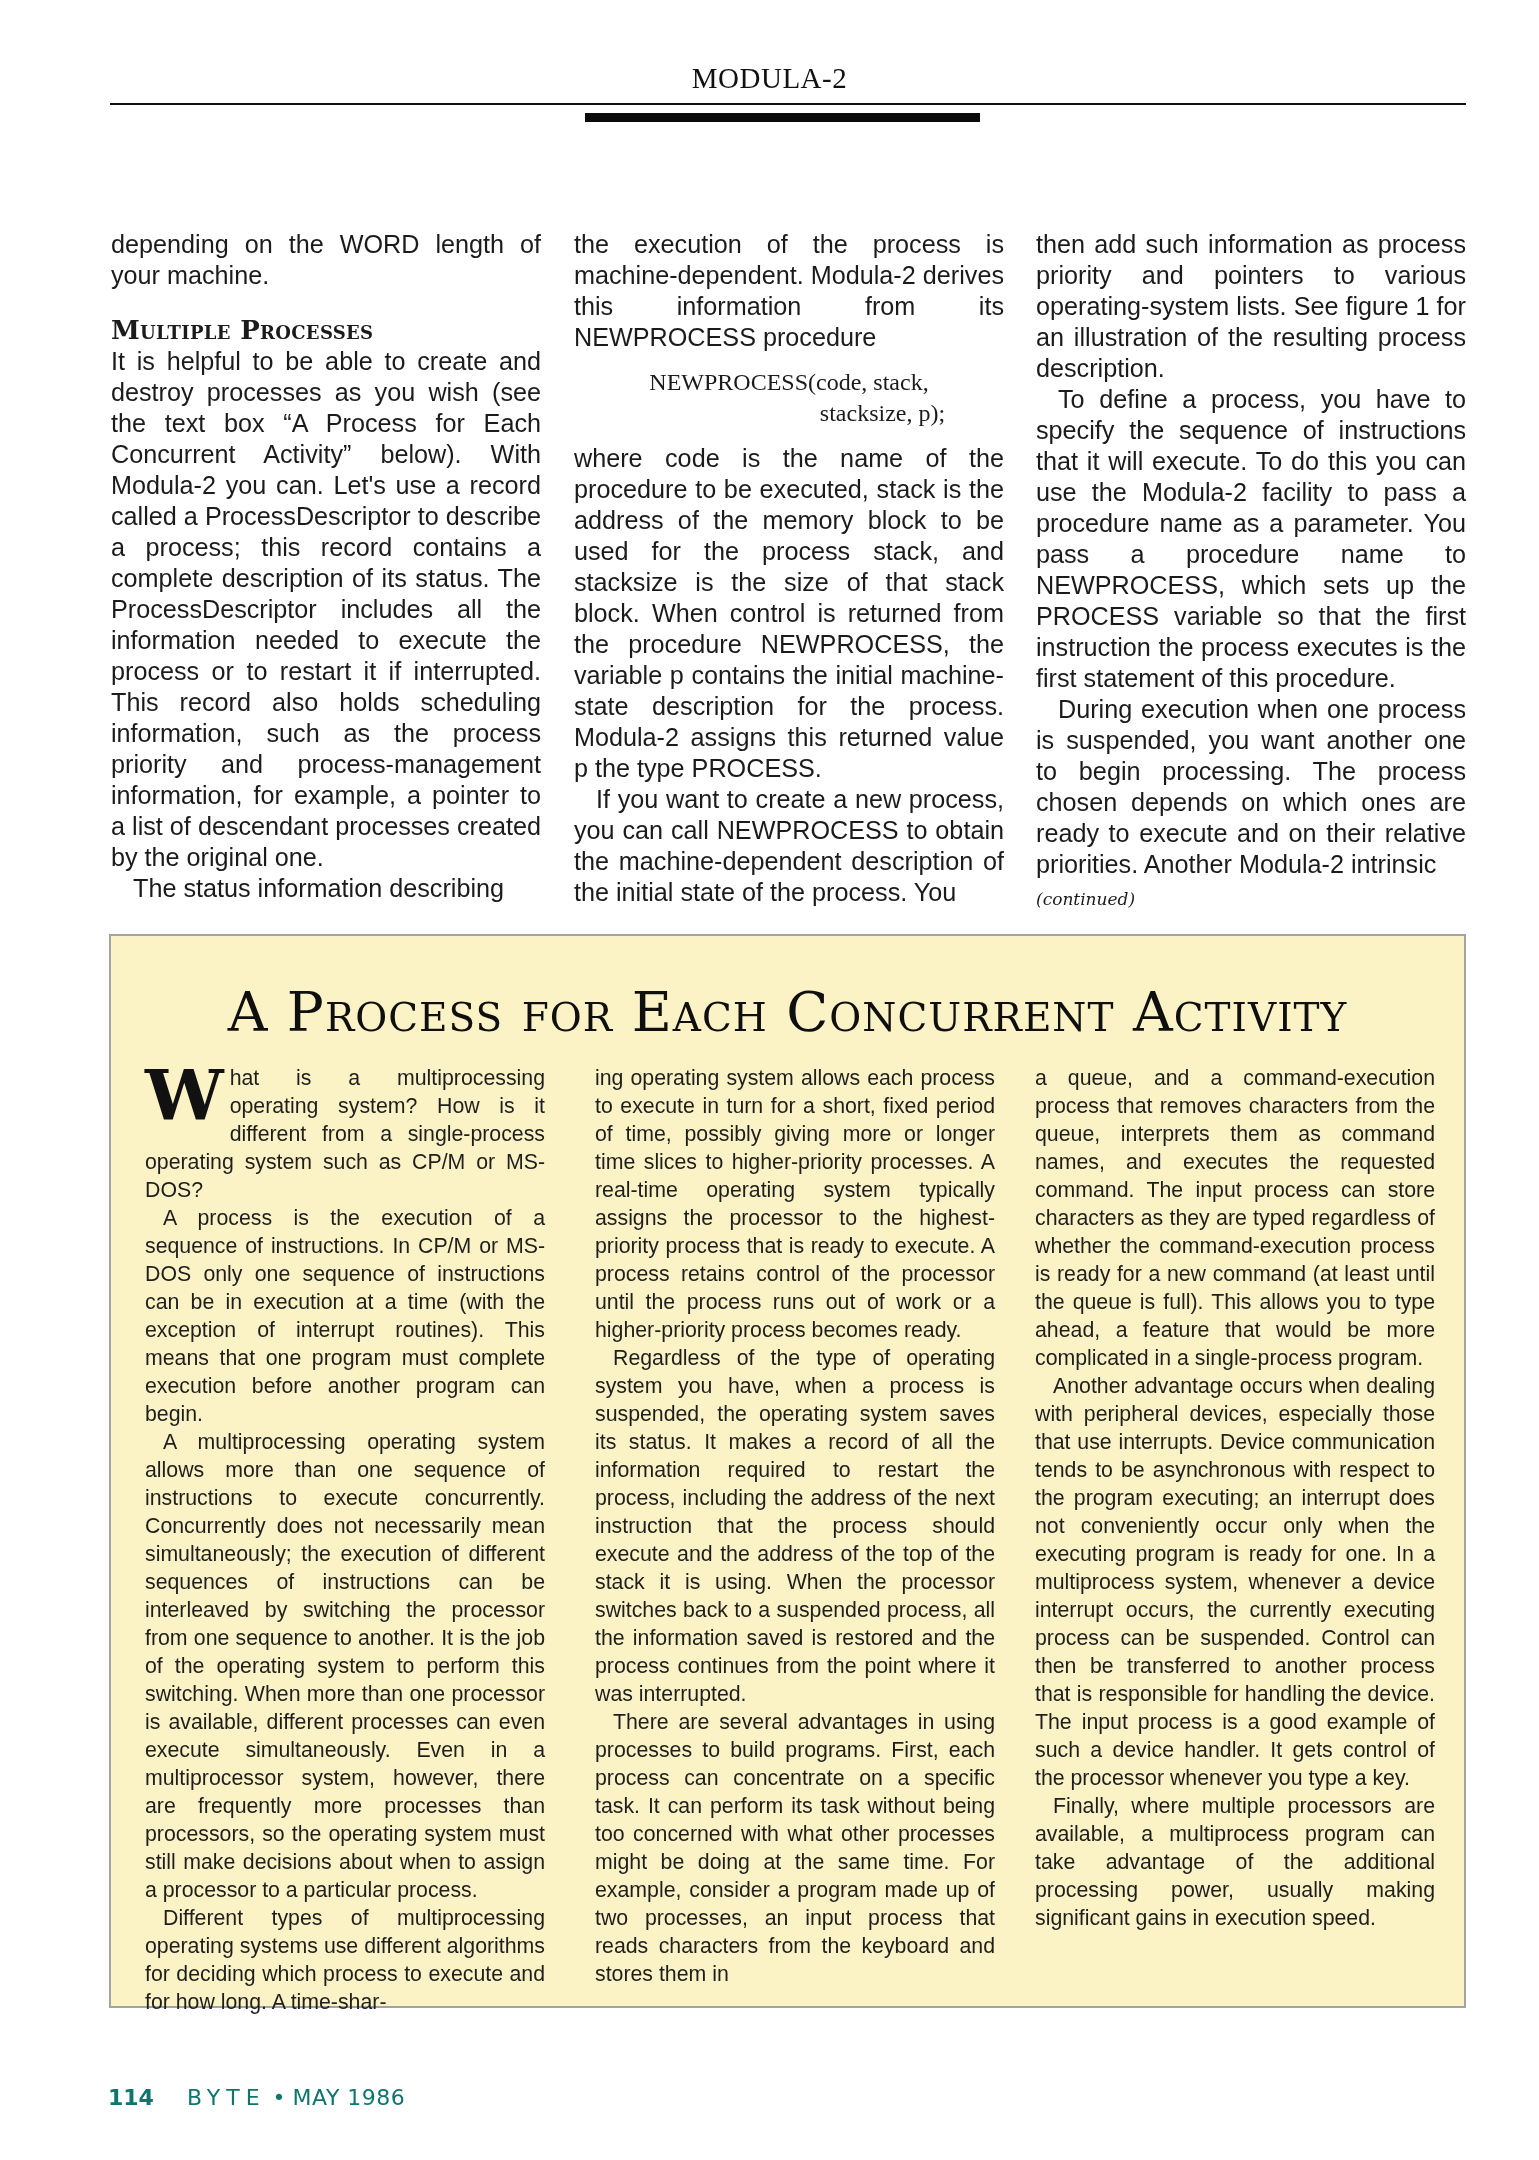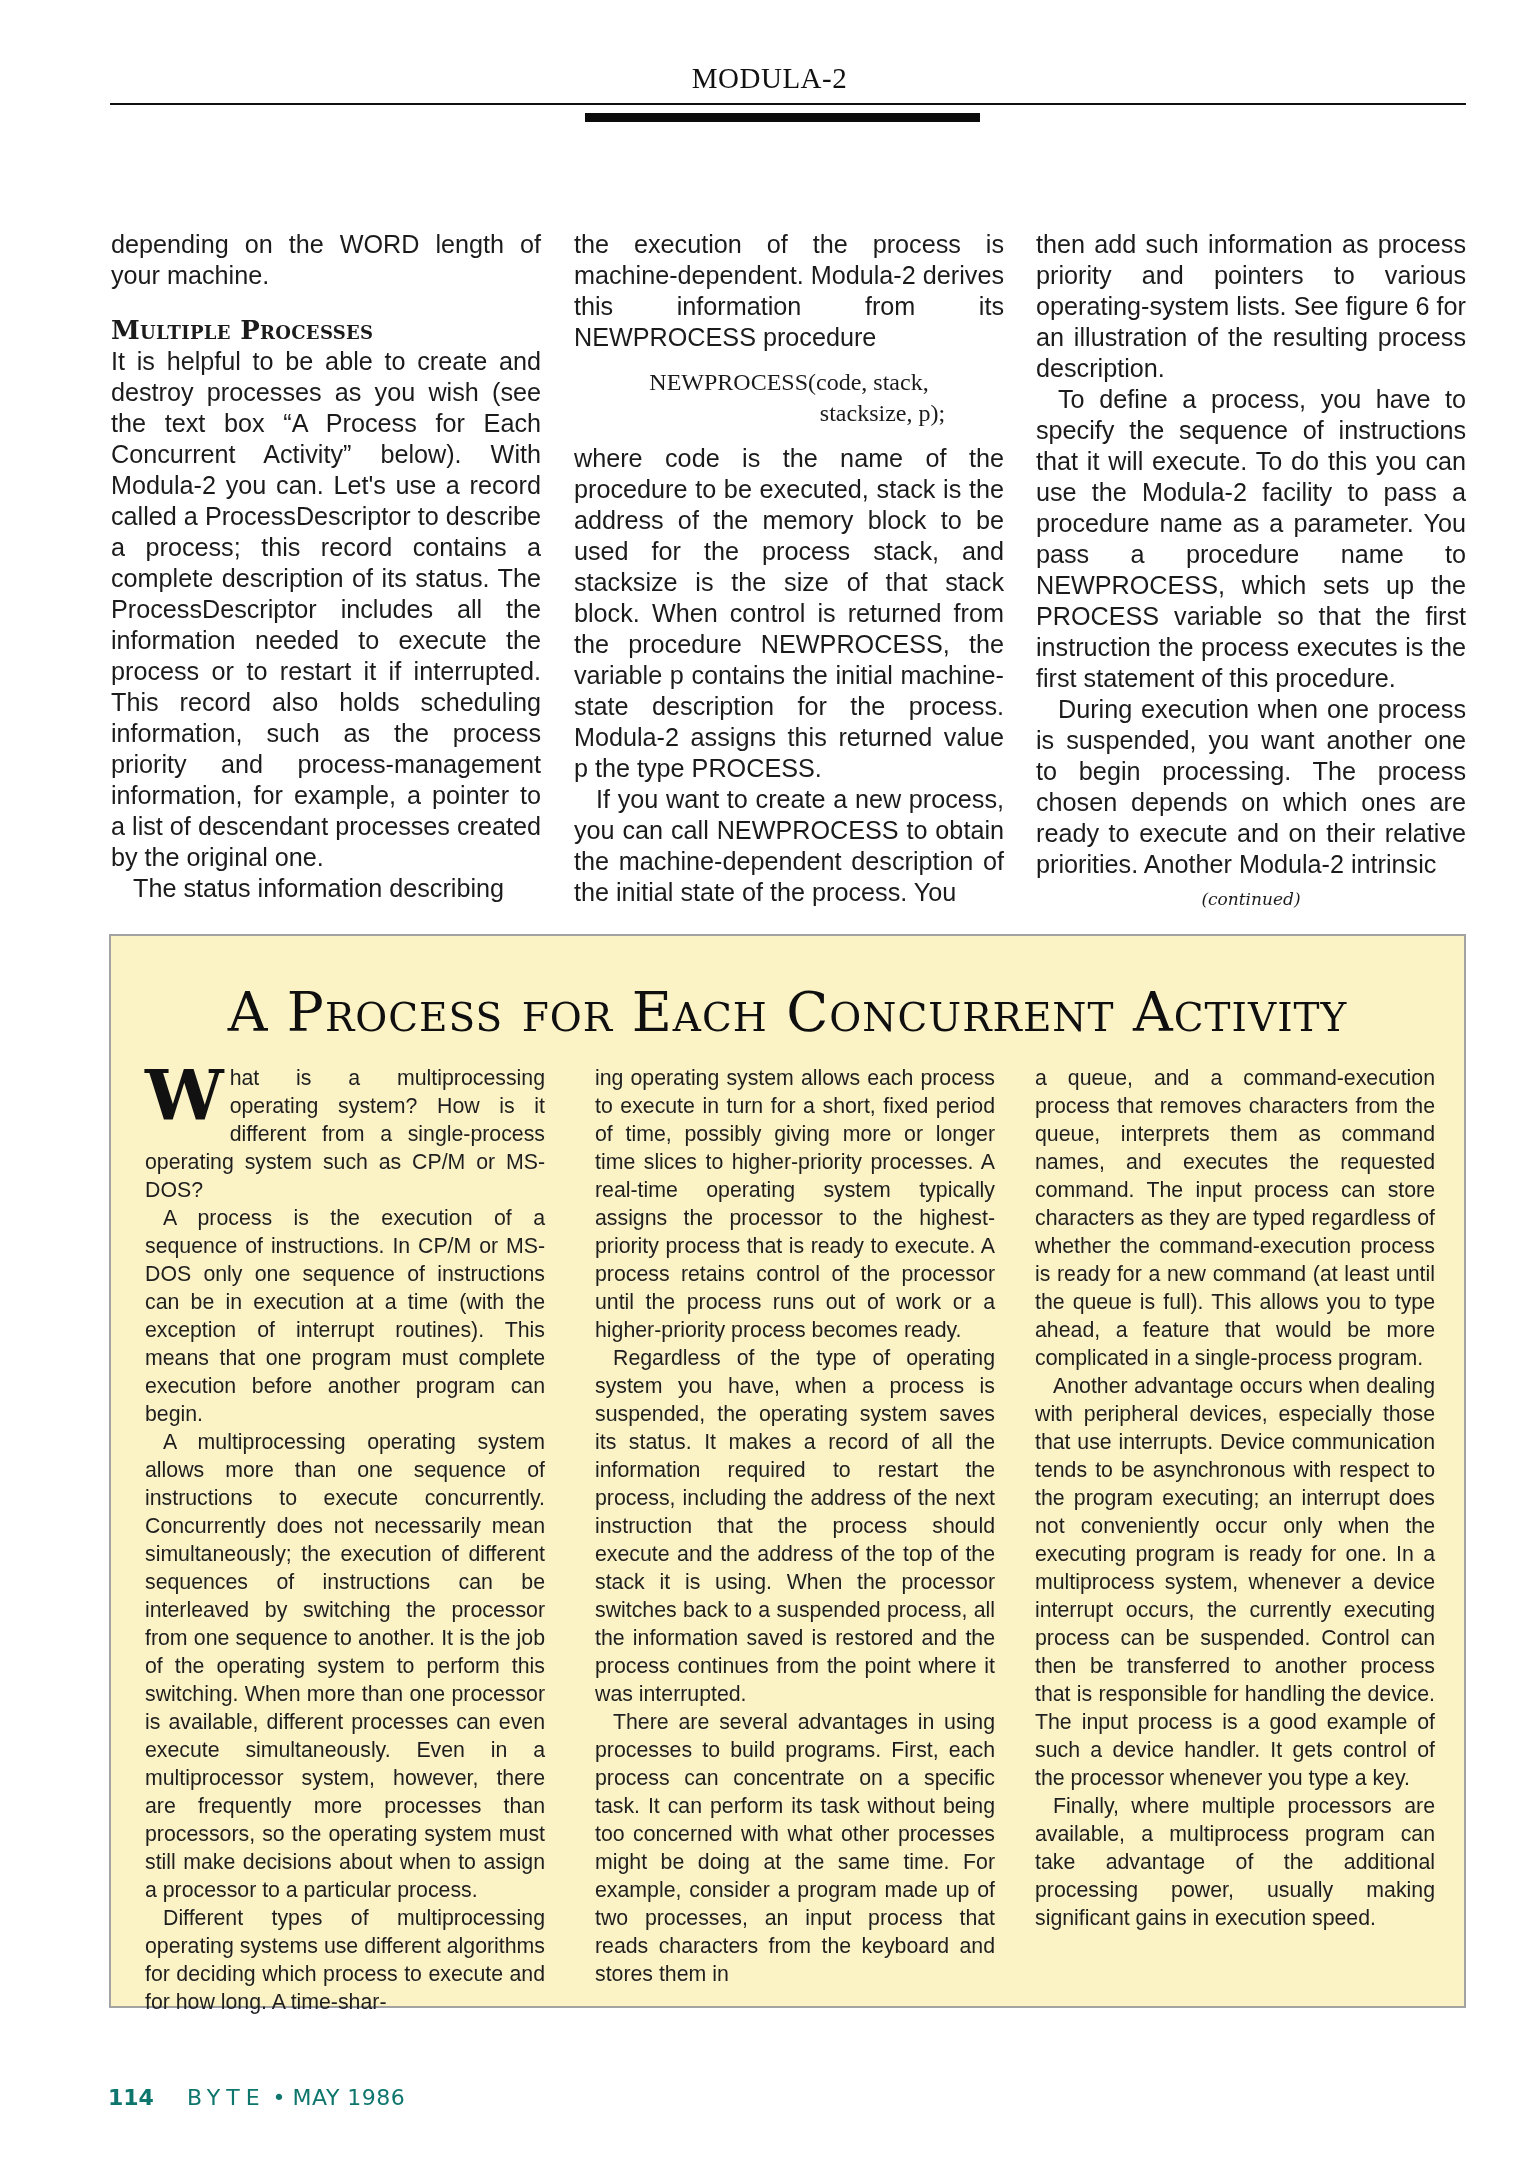--- a/index.html
+++ b/index.html
@@ -14,21 +14,21 @@
   .col p { margin:0; }
   .col p.ind { text-indent:22px; }
   .col-1 { left:111px; top:229px; width:430px; }
   .col-2 { left:574px; top:229px; width:430px; }
   .col-3 { left:1036px; top:229px; width:430px; }
 
   .section-head { font-family:"DejaVu Serif", serif; font-weight:bold; font-variant:small-caps;
          font-size:26px; margin:24px 0 0 0; letter-spacing:0.3px; }
   .code-block { font-family:Liberation Serif, serif; font-size:24px; line-height:31px; margin:14px 0 14px 0; text-align:center; }
   .code-block .l2 { padding-left:187px; display:block; }
-  .continued { text-align:center; font-style:italic; font-size:17px; font-family:"DejaVu Serif", serif; margin-top:4px; }
+  .continued { text-align:left; font-style:italic; font-size:17px; font-family:"DejaVu Serif", serif; margin-top:4px; }
 
   .sidebar { position:absolute; left:109px; top:934px; width:1357px; height:1074px;
          background:#fbf3c6; border:2px solid #a3a3a3; box-sizing:border-box; }
   .sidebar-title { position:absolute; top:44px; left:0; width:100%; text-align:center;
          font-family:"DejaVu Serif", serif; font-variant:small-caps; font-size:55px; color:#0f0f0f; letter-spacing:1px; }
   .sb-col { position:absolute; top:128px; width:400px; font-size:21.3px; line-height:28px; text-align:justify; color:#1e1e1e; }
   .sb-col p { margin:0; }
   .sb-col p.ind { text-indent:18px; }
   .sb-col-1 { left:34px; }
   .sb-col-2 { left:484px; }
@@ -59,21 +59,21 @@
   <p>the execution of the process is machine-dependent. Modula-2 derives this information from its NEWPROCESS procedure</p>
   <div class="code-block">
     <span>NEWPROCESS(code, stack,</span>
     <span class="l2">stacksize, p);</span>
   </div>
   <p>where code is the name of the procedure to be executed, stack is the address of the memory block to be used for the process stack, and stacksize is the size of that stack block. When control is returned from the procedure NEWPROCESS, the variable p contains the initial machine-state description for the process. Modula-2 assigns this returned value p the type PROCESS.</p>
   <p class="ind">If you want to create a new process, you can call NEWPROCESS to obtain the machine-dependent description of the initial state of the process. You</p>
 </div>
 
 <div class="col col-3">
-  <p>then add such information as process priority and pointers to various operating-system lists. See figure 6 for an illustration of the resulting process description.</p>
+  <p>then add such information as process priority and pointers to various operating-system lists. See figure 1 for an illustration of the resulting process description.</p>
   <p class="ind">To define a process, you have to specify the sequence of instructions that it will execute. To do this you can use the Modula-2 facility to pass a procedure name as a parameter. You pass a procedure name to NEWPROCESS, which sets up the PROCESS variable so that the first instruction the process executes is the first statement of this procedure.</p>
   <p class="ind">During execution when one process is suspended, you want another one to begin processing. The process chosen depends on which ones are ready to execute and on their relative priorities. Another Modula-2 intrinsic</p>
   <div class="continued">(continued)</div>
 </div>
 
 <div class="sidebar">
   <div class="sidebar-title">A Process for Each Concurrent Activity</div>
 
   <div class="sb-col sb-col-1">
     <p><span class="dropcap">W</span><span>hat is a multiprocessing operating system? How is it different from a single-process operating system such as CP/M or MS-DOS?</span></p>

